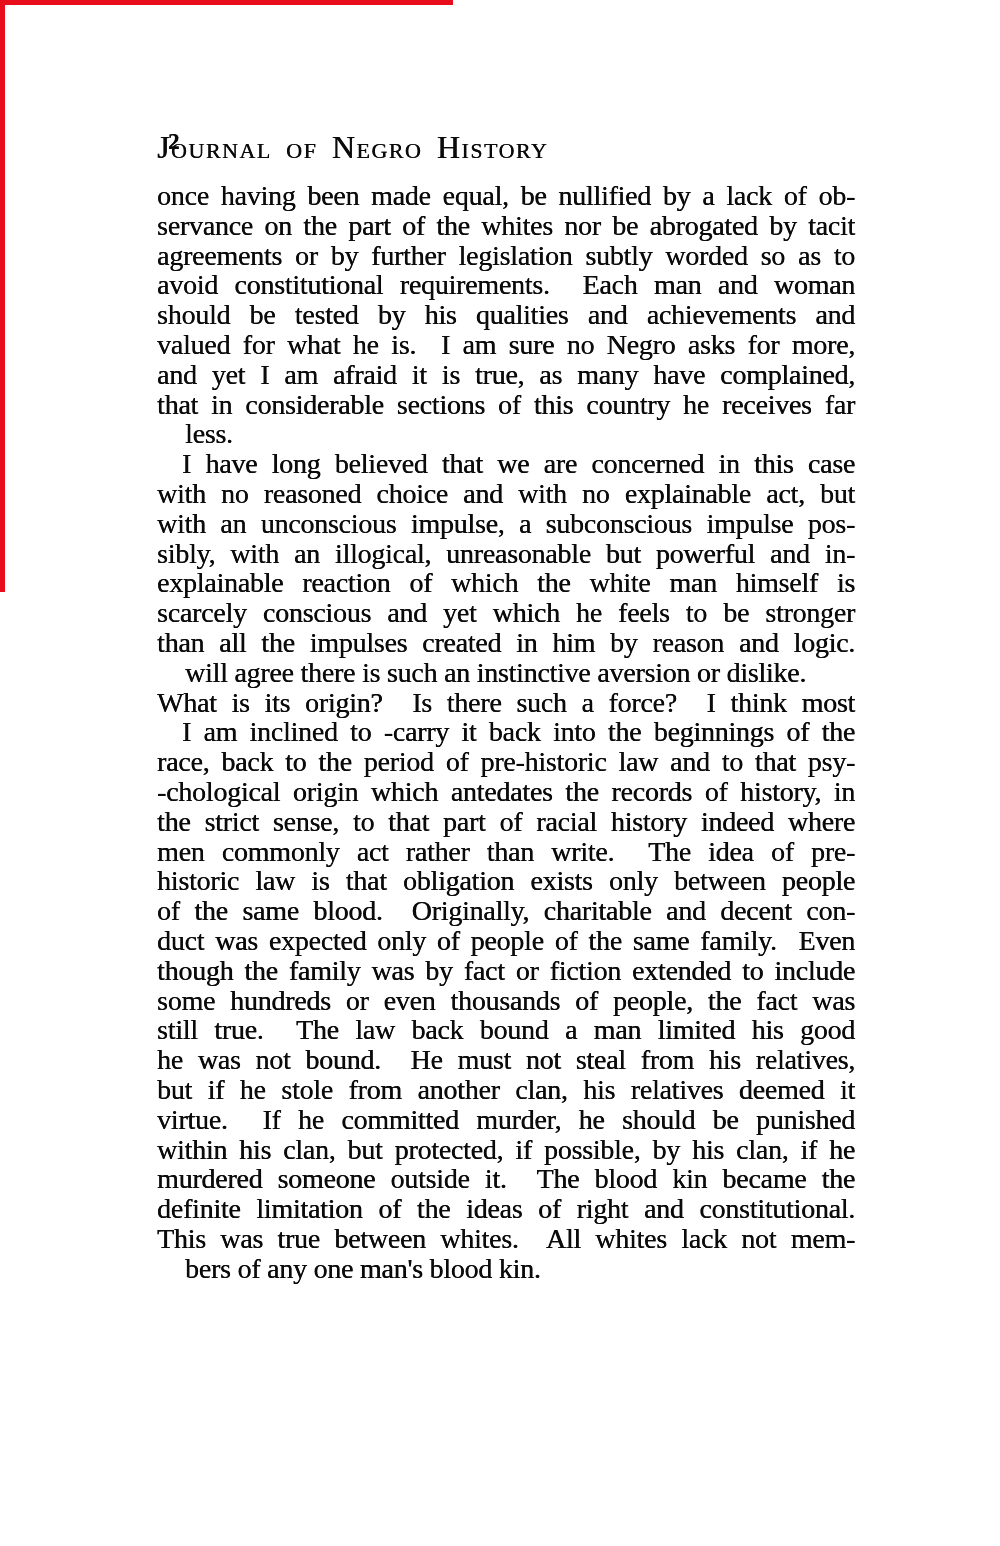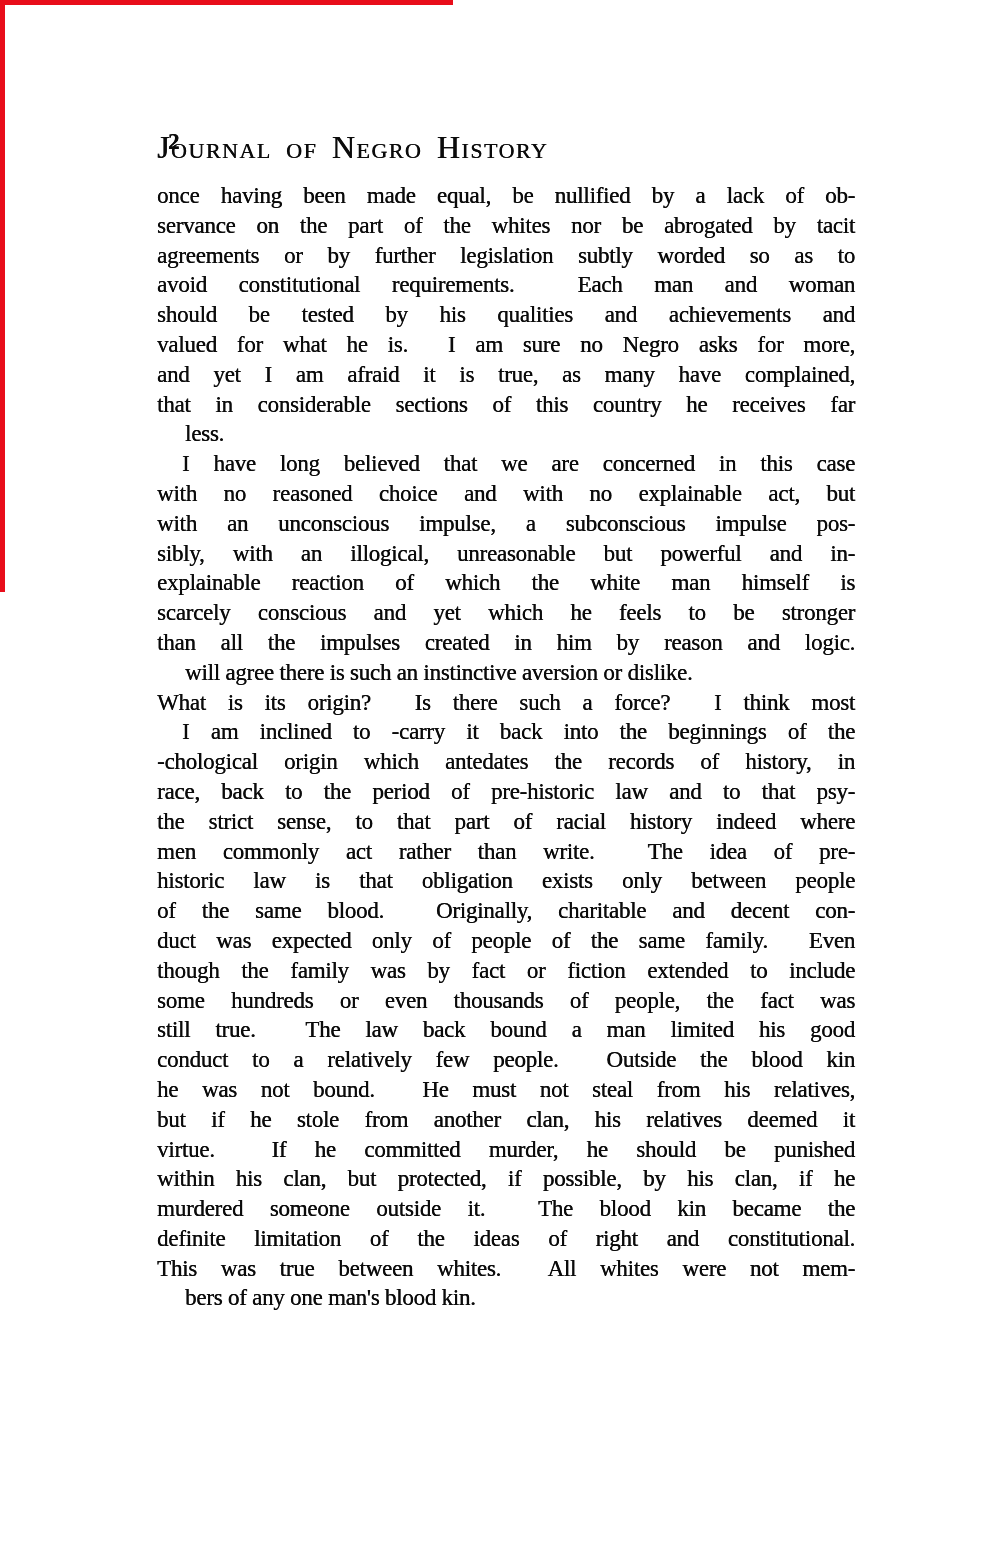--- a/index.html
+++ b/index.html
@@ -47,21 +47,21 @@
     font-variant: small-caps;
     font-size: 32px;
     letter-spacing: 1.5px;
     word-spacing: 5px;
     text-shadow: 0.4px 0 0 currentColor;
   }
   .page-body {
     position: absolute;
     left: 157px; top: 181px;
     width: 698px;
-    font-size: 23px;
+    font-size: 28px;
     line-height: 29.8px;
     letter-spacing: -0.25px;
     text-shadow: 0.35px 0 0 currentColor;
   }
   .paragraph { margin: 0; }
   .line {
     text-align: justify;
     text-align-last: justify;
     white-space: pre-wrap;
     height: 29.8px;
@@ -100,34 +100,33 @@
         <div class="line">with an unconscious impulse, a subconscious impulse pos-</div>
         <div class="line">sibly, with an illogical, unreasonable but powerful and in-</div>
         <div class="line">explainable reaction of which the white man himself is</div>
         <div class="line">scarcely conscious and yet which he feels to be stronger</div>
         <div class="line">than all the impulses created in him by reason and logic.</div>
         <div class="line last">will agree there is such an instinctive aversion or dislike.</div>
         <div class="line">What is its origin?  Is there such a force?  I think most</div>
       </div>
       <div class="paragraph">
         <div class="line indent">I am inclined to -carry it back into the beginnings of the</div>
+        <div class="line">race, back to the period of pre-historic law and to that psy-</div>
         <div class="line">-chological origin which antedates the records of history, in</div>
-        <div class="line">race, back to the period of pre-historic law and to that psy-</div>
         <div class="line">the strict sense, to that part of racial history indeed where</div>
         <div class="line">men commonly act rather than write.  The idea of pre-</div>
         <div class="line">historic law is that obligation exists only between people</div>
         <div class="line">of the same blood.  Originally, charitable and decent con-</div>
         <div class="line">duct was expected only of people of the same family.  Even</div>
         <div class="line">though the family was by fact or fiction extended to include</div>
         <div class="line">some hundreds or even thousands of people, the fact was</div>
         <div class="line">still true.  The law back bound a man limited his good</div>
-        <div class="line">conduct to a relatively few people.  Outside the blood kin</div>
         <div class="line">he was not bound.  He must not steal from his relatives,</div>
         <div class="line">but if he stole from another clan, his relatives deemed it</div>
         <div class="line">virtue.  If he committed murder, he should be punished</div>
         <div class="line">within his clan, but protected, if possible, by his clan, if he</div>
         <div class="line">murdered someone outside it.  The blood kin became the</div>
         <div class="line">definite limitation of the ideas of right and constitutional.</div>
-        <div class="line">This was true between whites.  All whites were not mem-</div>
+        <div class="line">This was true between whites.  All whites lack not mem-</div>
         <div class="line last">bers of any one man's blood kin.</div>
       </div>
     </div>
 </div>
 
 </body></html>

